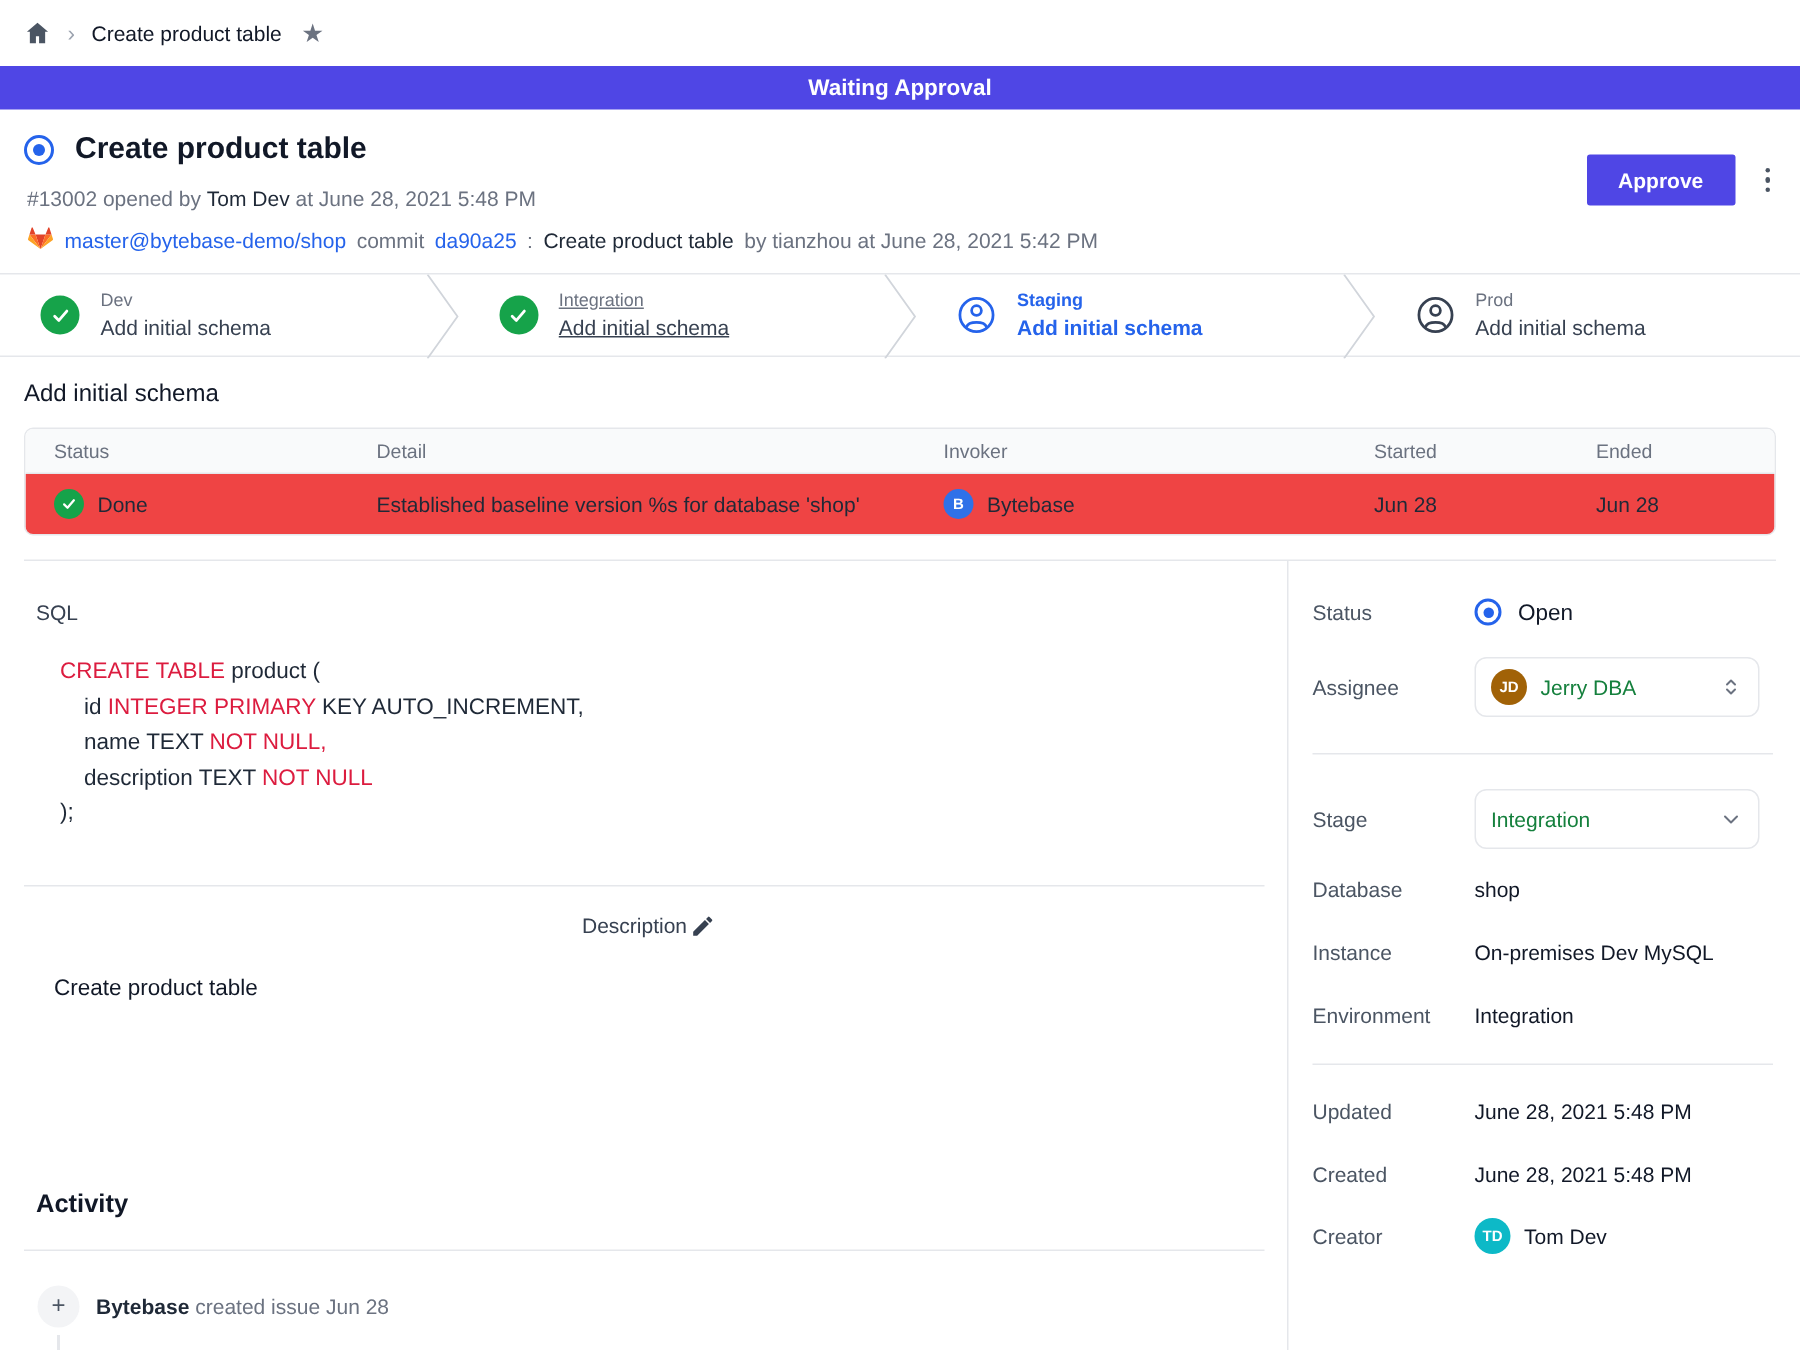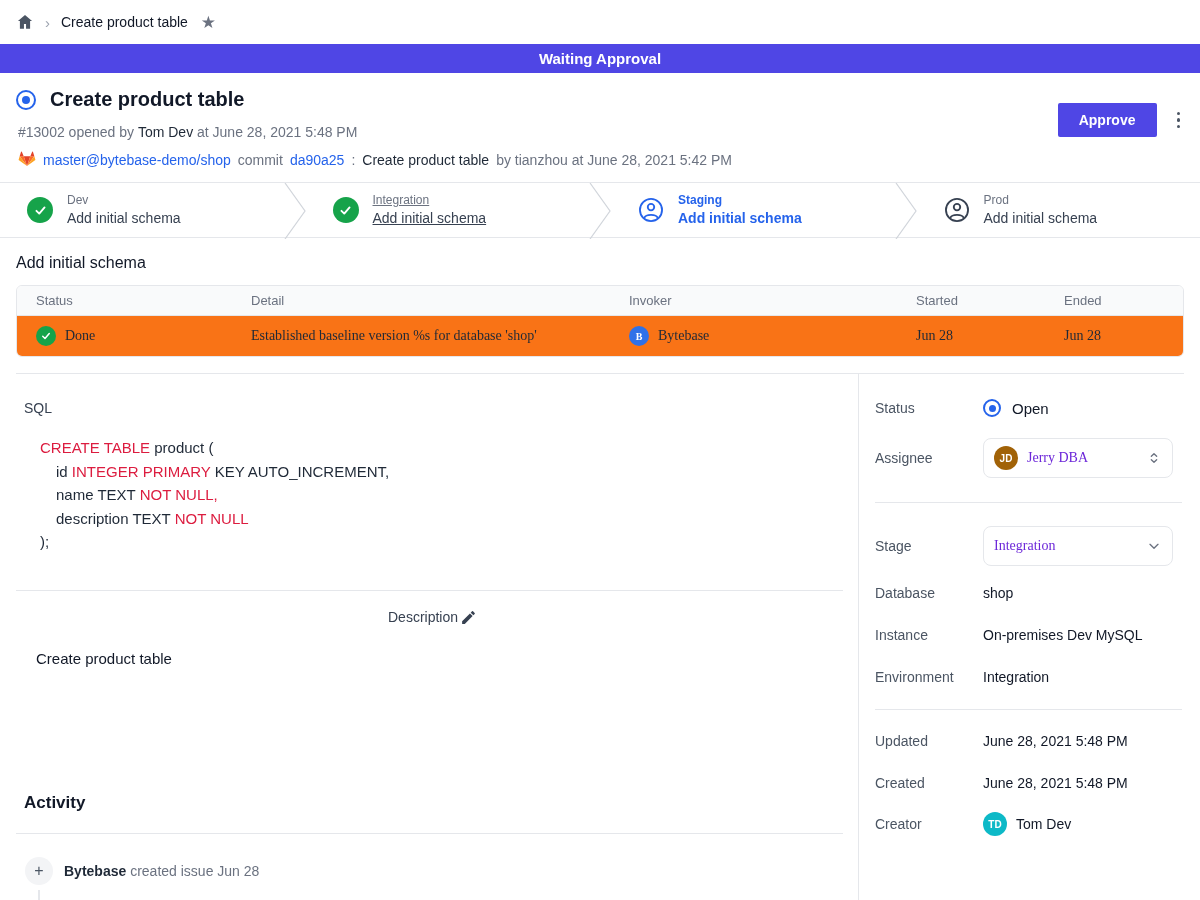--- a/index.html
+++ b/index.html
@@ -47,21 +47,21 @@
   .person-icon { width:26px; height:26px; flex-shrink:0; }
   .person-icon.blue { color:#2563eb; }
   .person-icon.gray { color:#374151; }
   .stage-chev { align-self:stretch; flex-shrink:0; }
   
   .task-section { padding:16px 16px 0; }
   .section-heading { font-size:16px; font-weight:400; color:#111827; margin:0 0 13px; }
   .task-table { border:1px solid #e5e7eb; border-radius:6px; overflow:hidden; }
   .t-head { display:grid; grid-template-columns:215px 378px 287px 148px 1fr; background:#f9fafb; border-bottom:1px solid #e5e7eb; height:30px; align-items:center; color:#6b7280; font-size:13px; }
   .t-head > div { padding-left:19px; }
-  .t-row { display:grid; grid-template-columns:215px 378px 287px 148px 1fr; height:40px; align-items:center; background:#f97316; cursor:pointer;font-family:Liberation Serif, serif; }
+  .t-row { display:grid; grid-template-columns:215px 378px 287px 148px 1fr; height:40px; align-items:center; background:#ef4444; cursor:pointer; }
   .t-row > div { padding-left:19px; font-size:14px; color:#1f2937; }
   .cell-flex { display:flex; align-items:center; gap:9px; }
   .avatar { border-radius:50%; color:#fff; display:flex; align-items:center; justify-content:center; font-weight:700; flex-shrink:0; }
   .avatar.b { width:20px; height:20px; background:#2f71e8; font-size:10px; }
   .avatar.jd { width:24px; height:24px; background:#a16207; font-size:10px; }
   .avatar.td { width:24px; height:24px; background:#0db9c7; font-size:10px; }
   .hr-full { border-top:1px solid #e5e7eb; margin-top:16px; }
   
   .main-split { display:flex; height:531px; }
   .main-left { width:858px; padding:26px 15px 0 16px; }
@@ -82,21 +82,21 @@
   .activity-text { font-size:14px; color:#6b7280; padding-top:6px; }
   .activity-text .actor { color:#1f2937; font-weight:600; }
   
   .sidebar { flex:1; border-left:1px solid #e5e7eb; padding:25px 18px 0 16px; }
   .side-row { display:flex; align-items:center; }
   .side-label { width:108px; flex-shrink:0; font-size:14px; color:#4b5563; }
   .side-value { font-size:14px; color:#111827; font-weight:500; }
   .side-value.plain { font-weight:400; }
   .status-value { display:flex; align-items:center; gap:11px; font-size:15px; color:#111827; }
   .select-box { width:190px; height:40px; border:1px solid #e5e7eb; border-radius:8px; background:#fff; display:flex; align-items:center; padding:0 10px; gap:9px; cursor:pointer; }
-  .select-box .sel-text { flex:1; font-size:14px; color:#6d28d9;font-family:Liberation Serif, serif; }
+  .select-box .sel-text { flex:1; font-size:14px; color:#15803d; }
   .side-divider { border-top:1px solid #e5e7eb; margin:24px 0 23px; }
   .mb22 { margin-bottom:21px; }
   .mb26 { margin-bottom:26px; }
   .mb18 { margin-bottom:19px; }
   .creator-value { display:flex; align-items:center; gap:9px; }
 </style>
 </head>
 <body>
 
 <header class="breadcrumb-bar">

